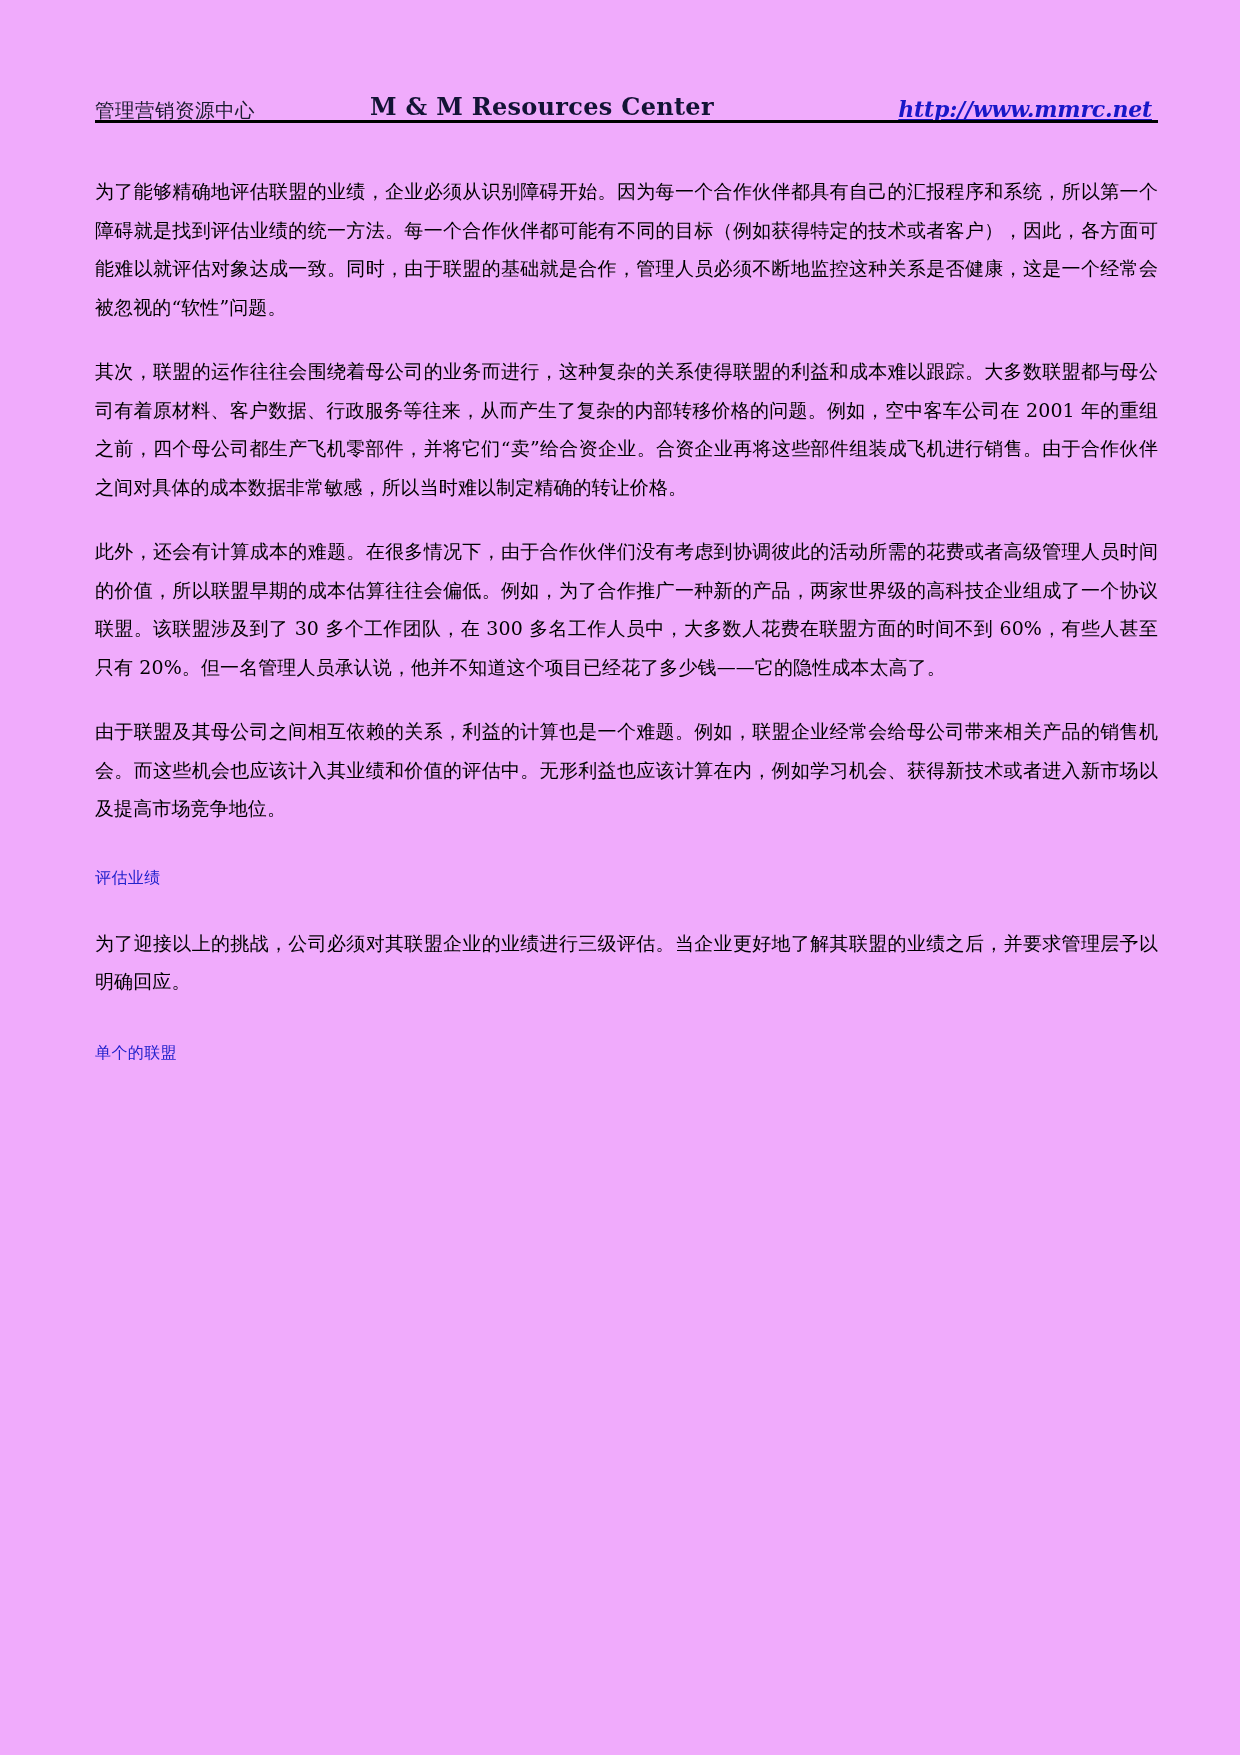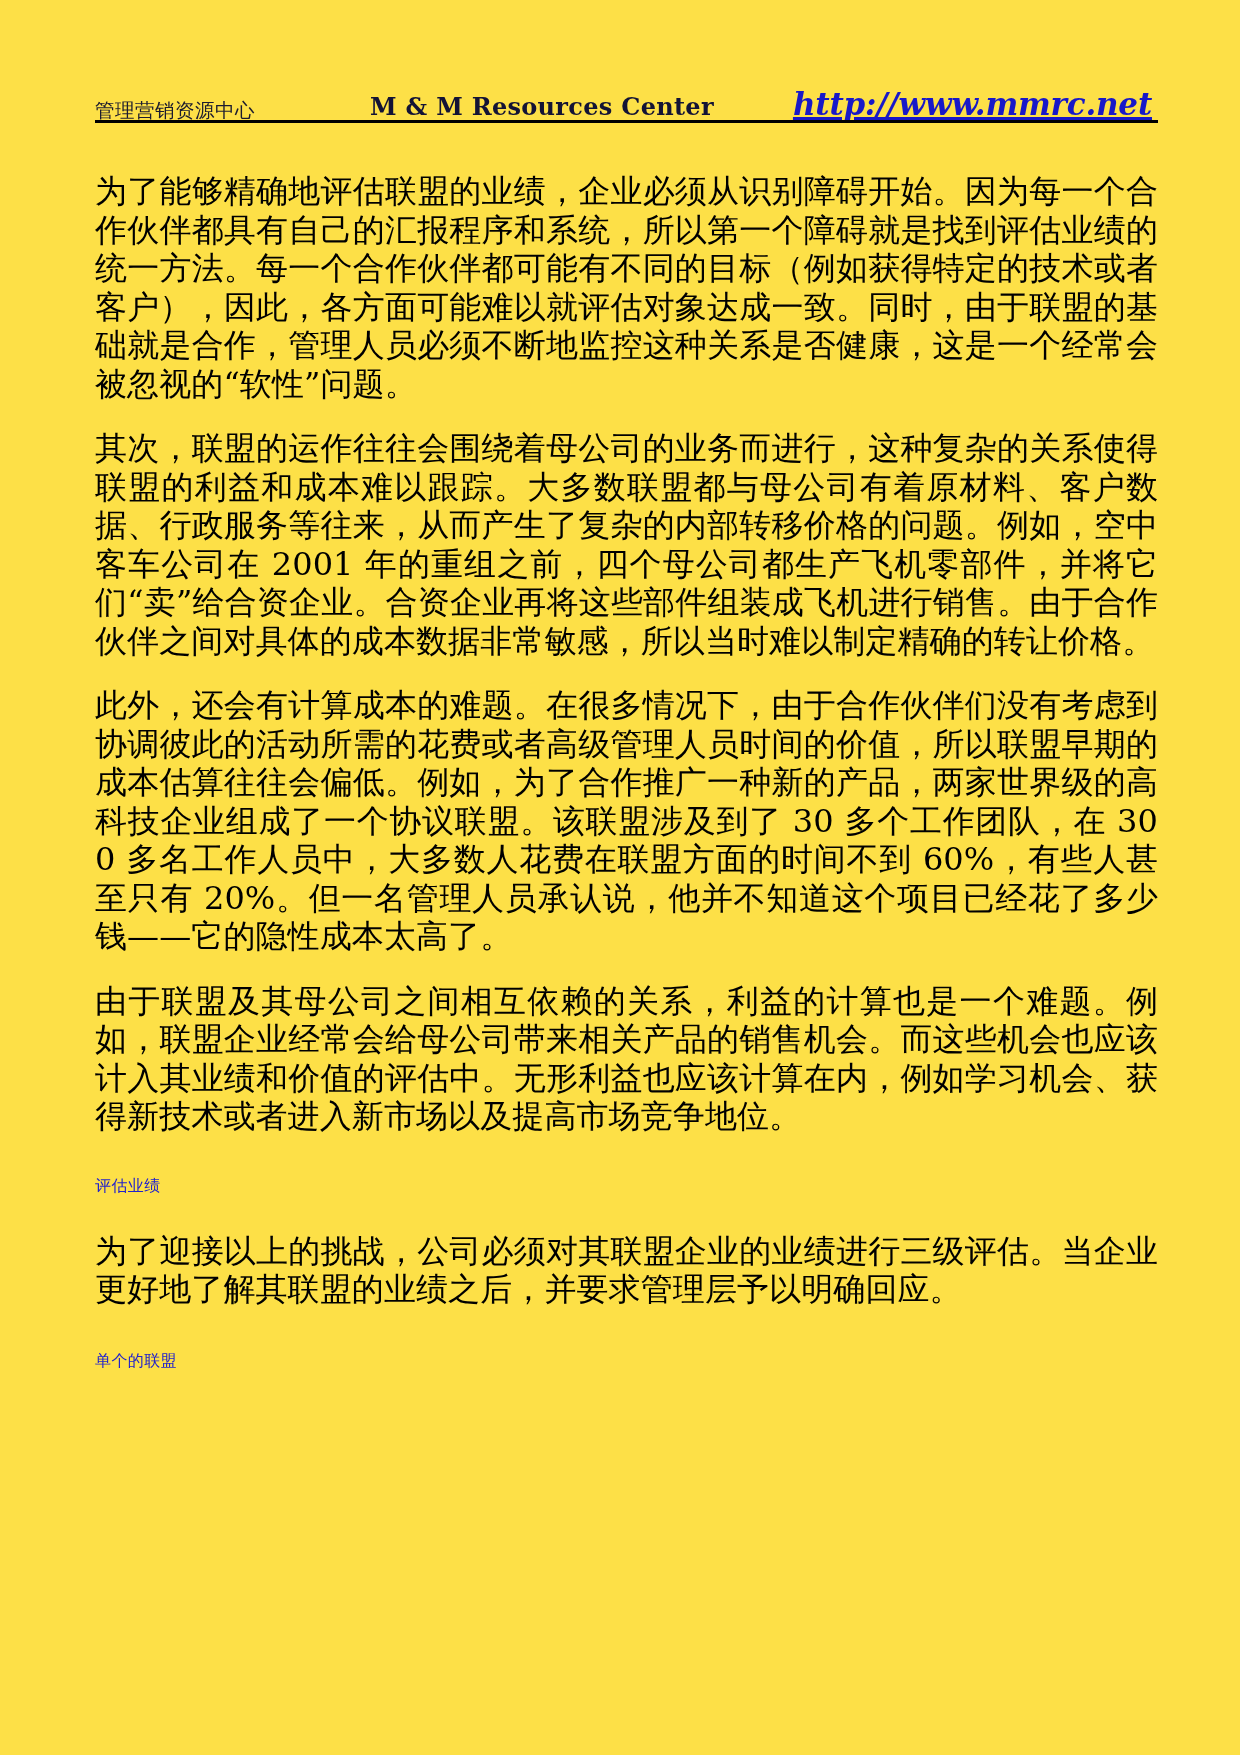--- a/index.html
+++ b/index.html
@@ -9,21 +9,21 @@
     background: #ffffff;
   }
   body {
     font-family: "DejaVu Serif", "Liberation Serif", serif;
     color: #000000;
   }
   .page {
     position: relative;
     width: 1240px;
     height: 1755px;
-    background: #fde047;
+    background: #f0abfc;
     box-sizing: border-box;
     overflow: hidden;
   }
 
   
   .page-header {
     position: absolute;
     left: 95px;
     top: 78px;
     width: 1063px;
@@ -48,21 +48,21 @@
     font-size: 24px;
     font-weight: bold;
     color: #131335;
     letter-spacing: 0.3px;
     width: 360px;
     flex: none;
     padding-bottom: 3px;
   }
   .hdr-right {
     font-family: "DejaVu Serif", "Liberation Serif", serif;
-    font-size: 31px;
+    font-size: 22px;
     font-weight: bold;
     font-style: italic;
     color: #1818c8;
     text-decoration: underline;
     text-underline-offset: 2px;
     letter-spacing: -0.2px;
     flex: 1;
     text-align: right;
     padding-bottom: 2px;
     padding-right: 6px;
@@ -79,21 +79,21 @@
   
   .content {
     position: absolute;
     left: 95px;
     top: 172px;
     width: 1063px;
     box-sizing: border-box;
   }
   p.para {
     margin: 0 0 26px 0;
-    font-size: 32px;
+    font-size: 19px;
     line-height: 38.5px;
     text-align: justify;
     text-justify: inter-ideograph;
     letter-spacing: 0.1px;
     color: #000000;
     font-family: "DejaVu Serif", "Liberation Serif", serif;
     word-break: break-all;
   }
   p.para:last-child { margin-bottom: 0; }
 

